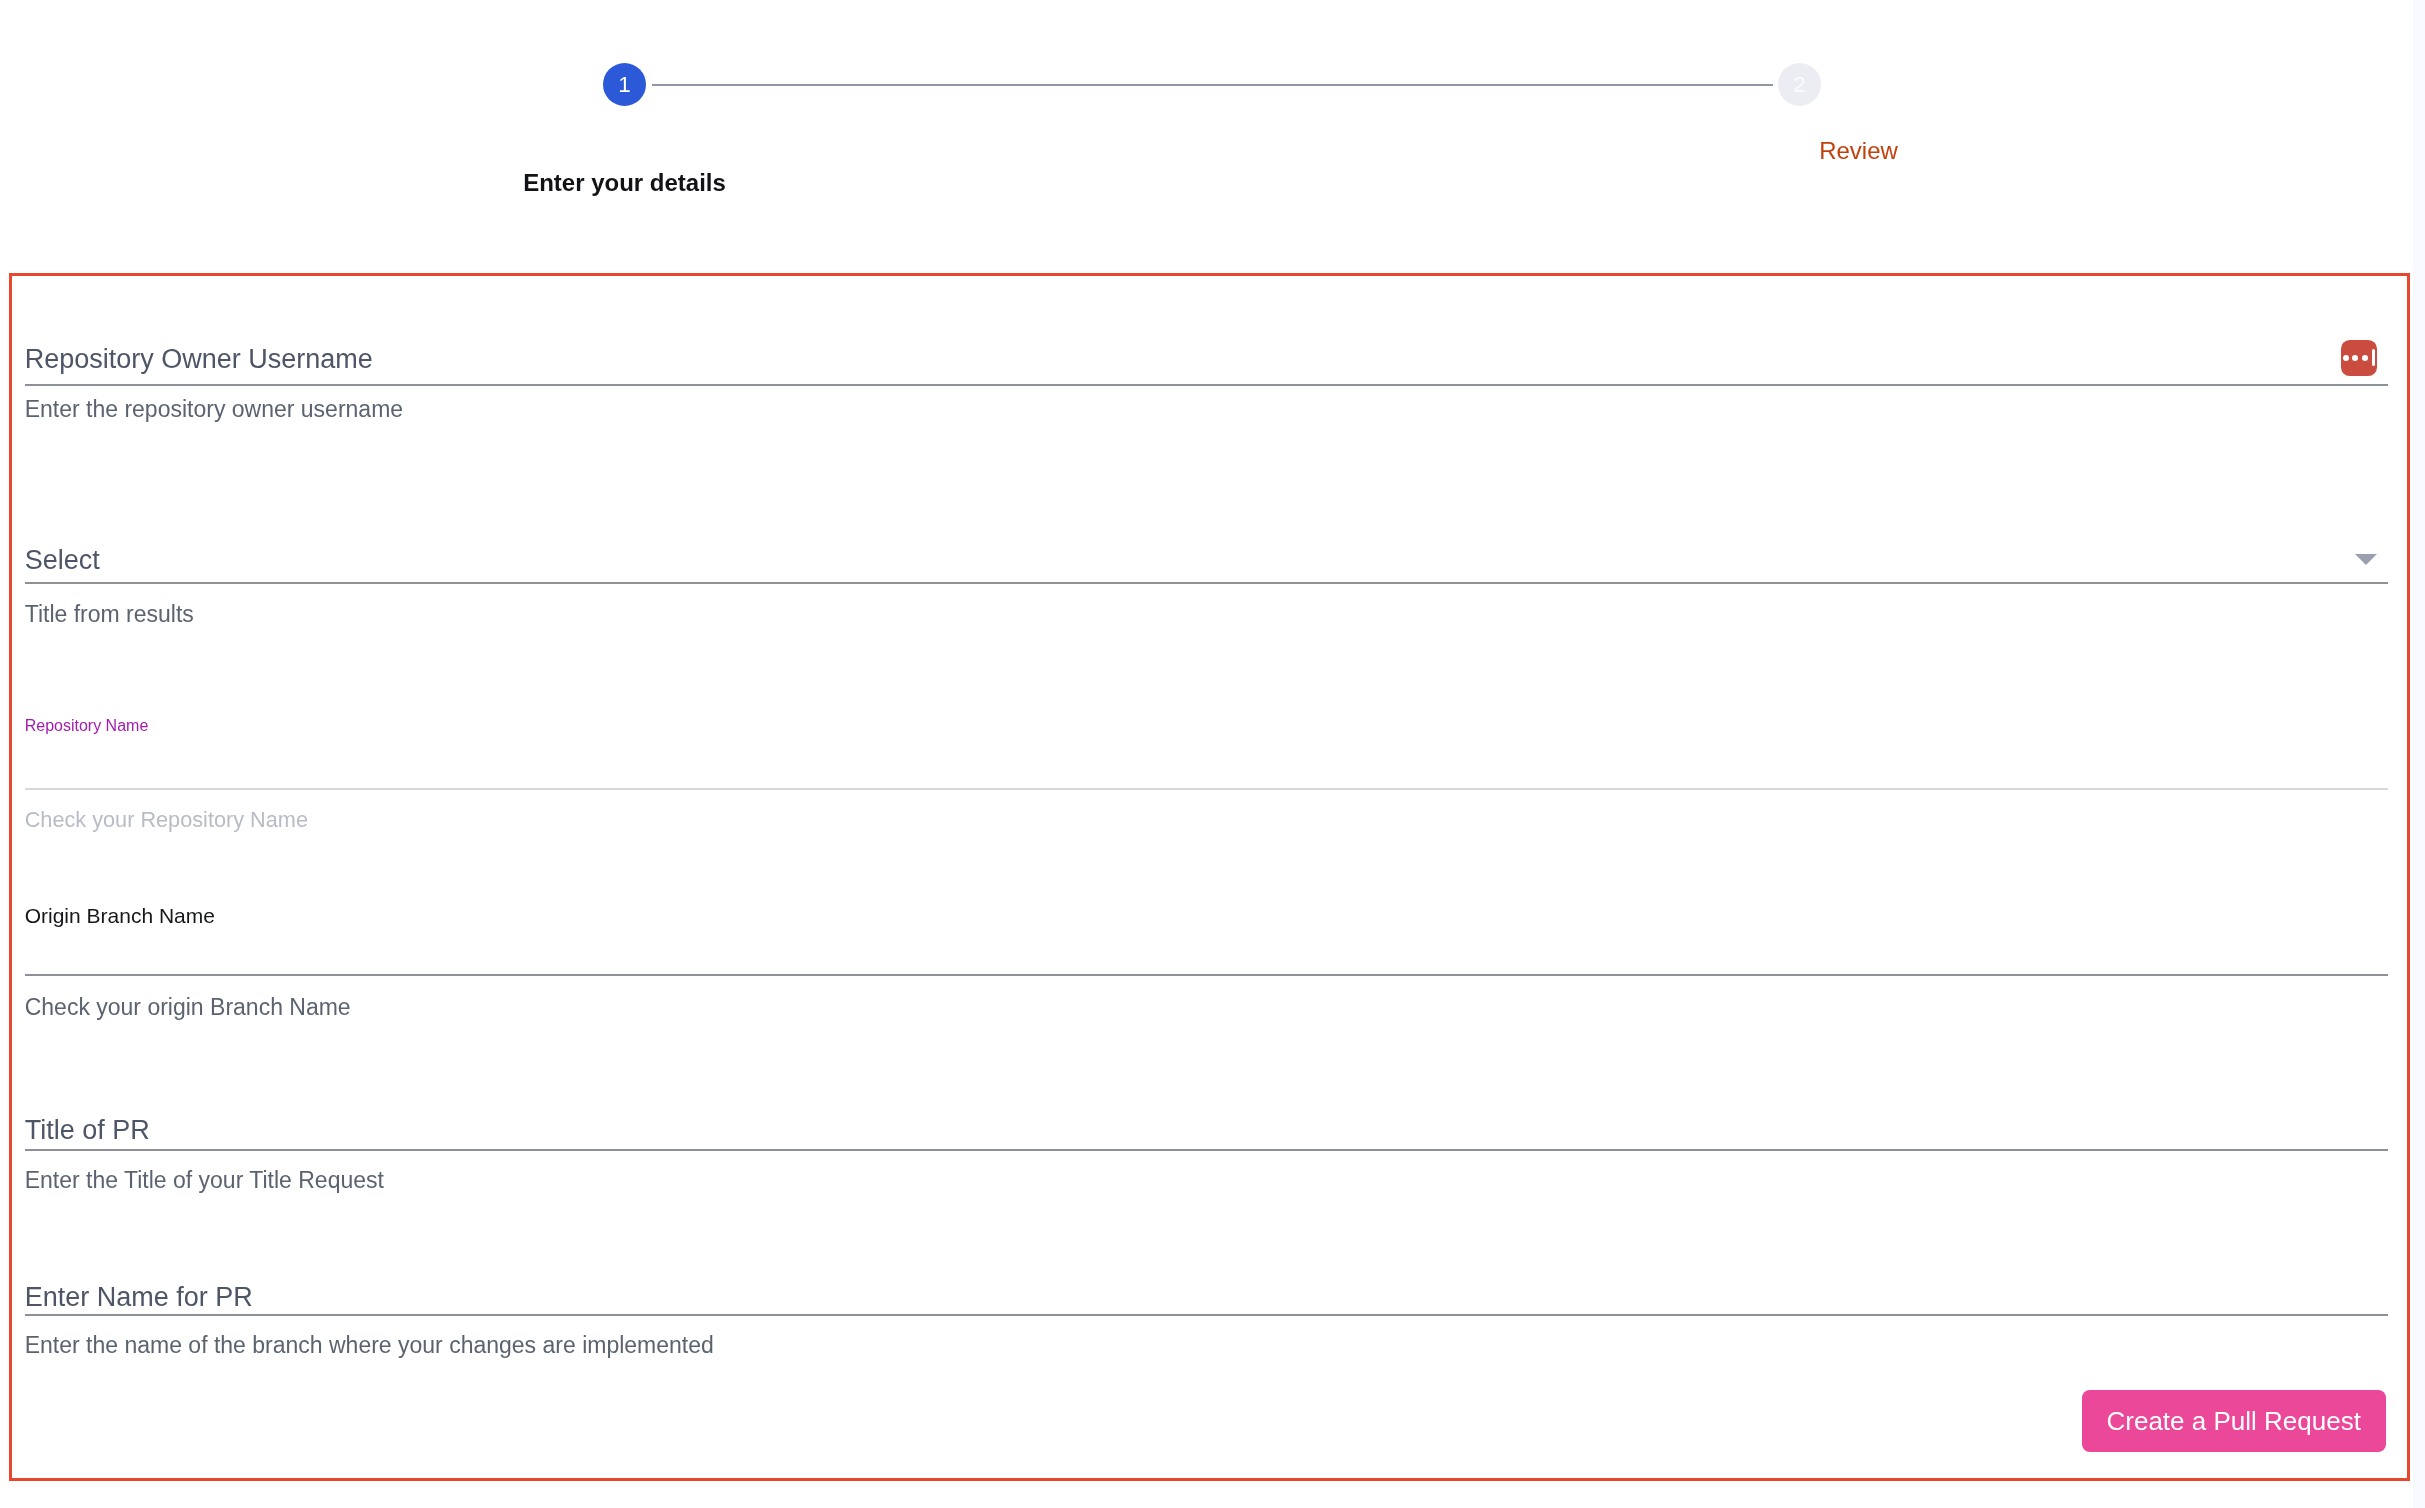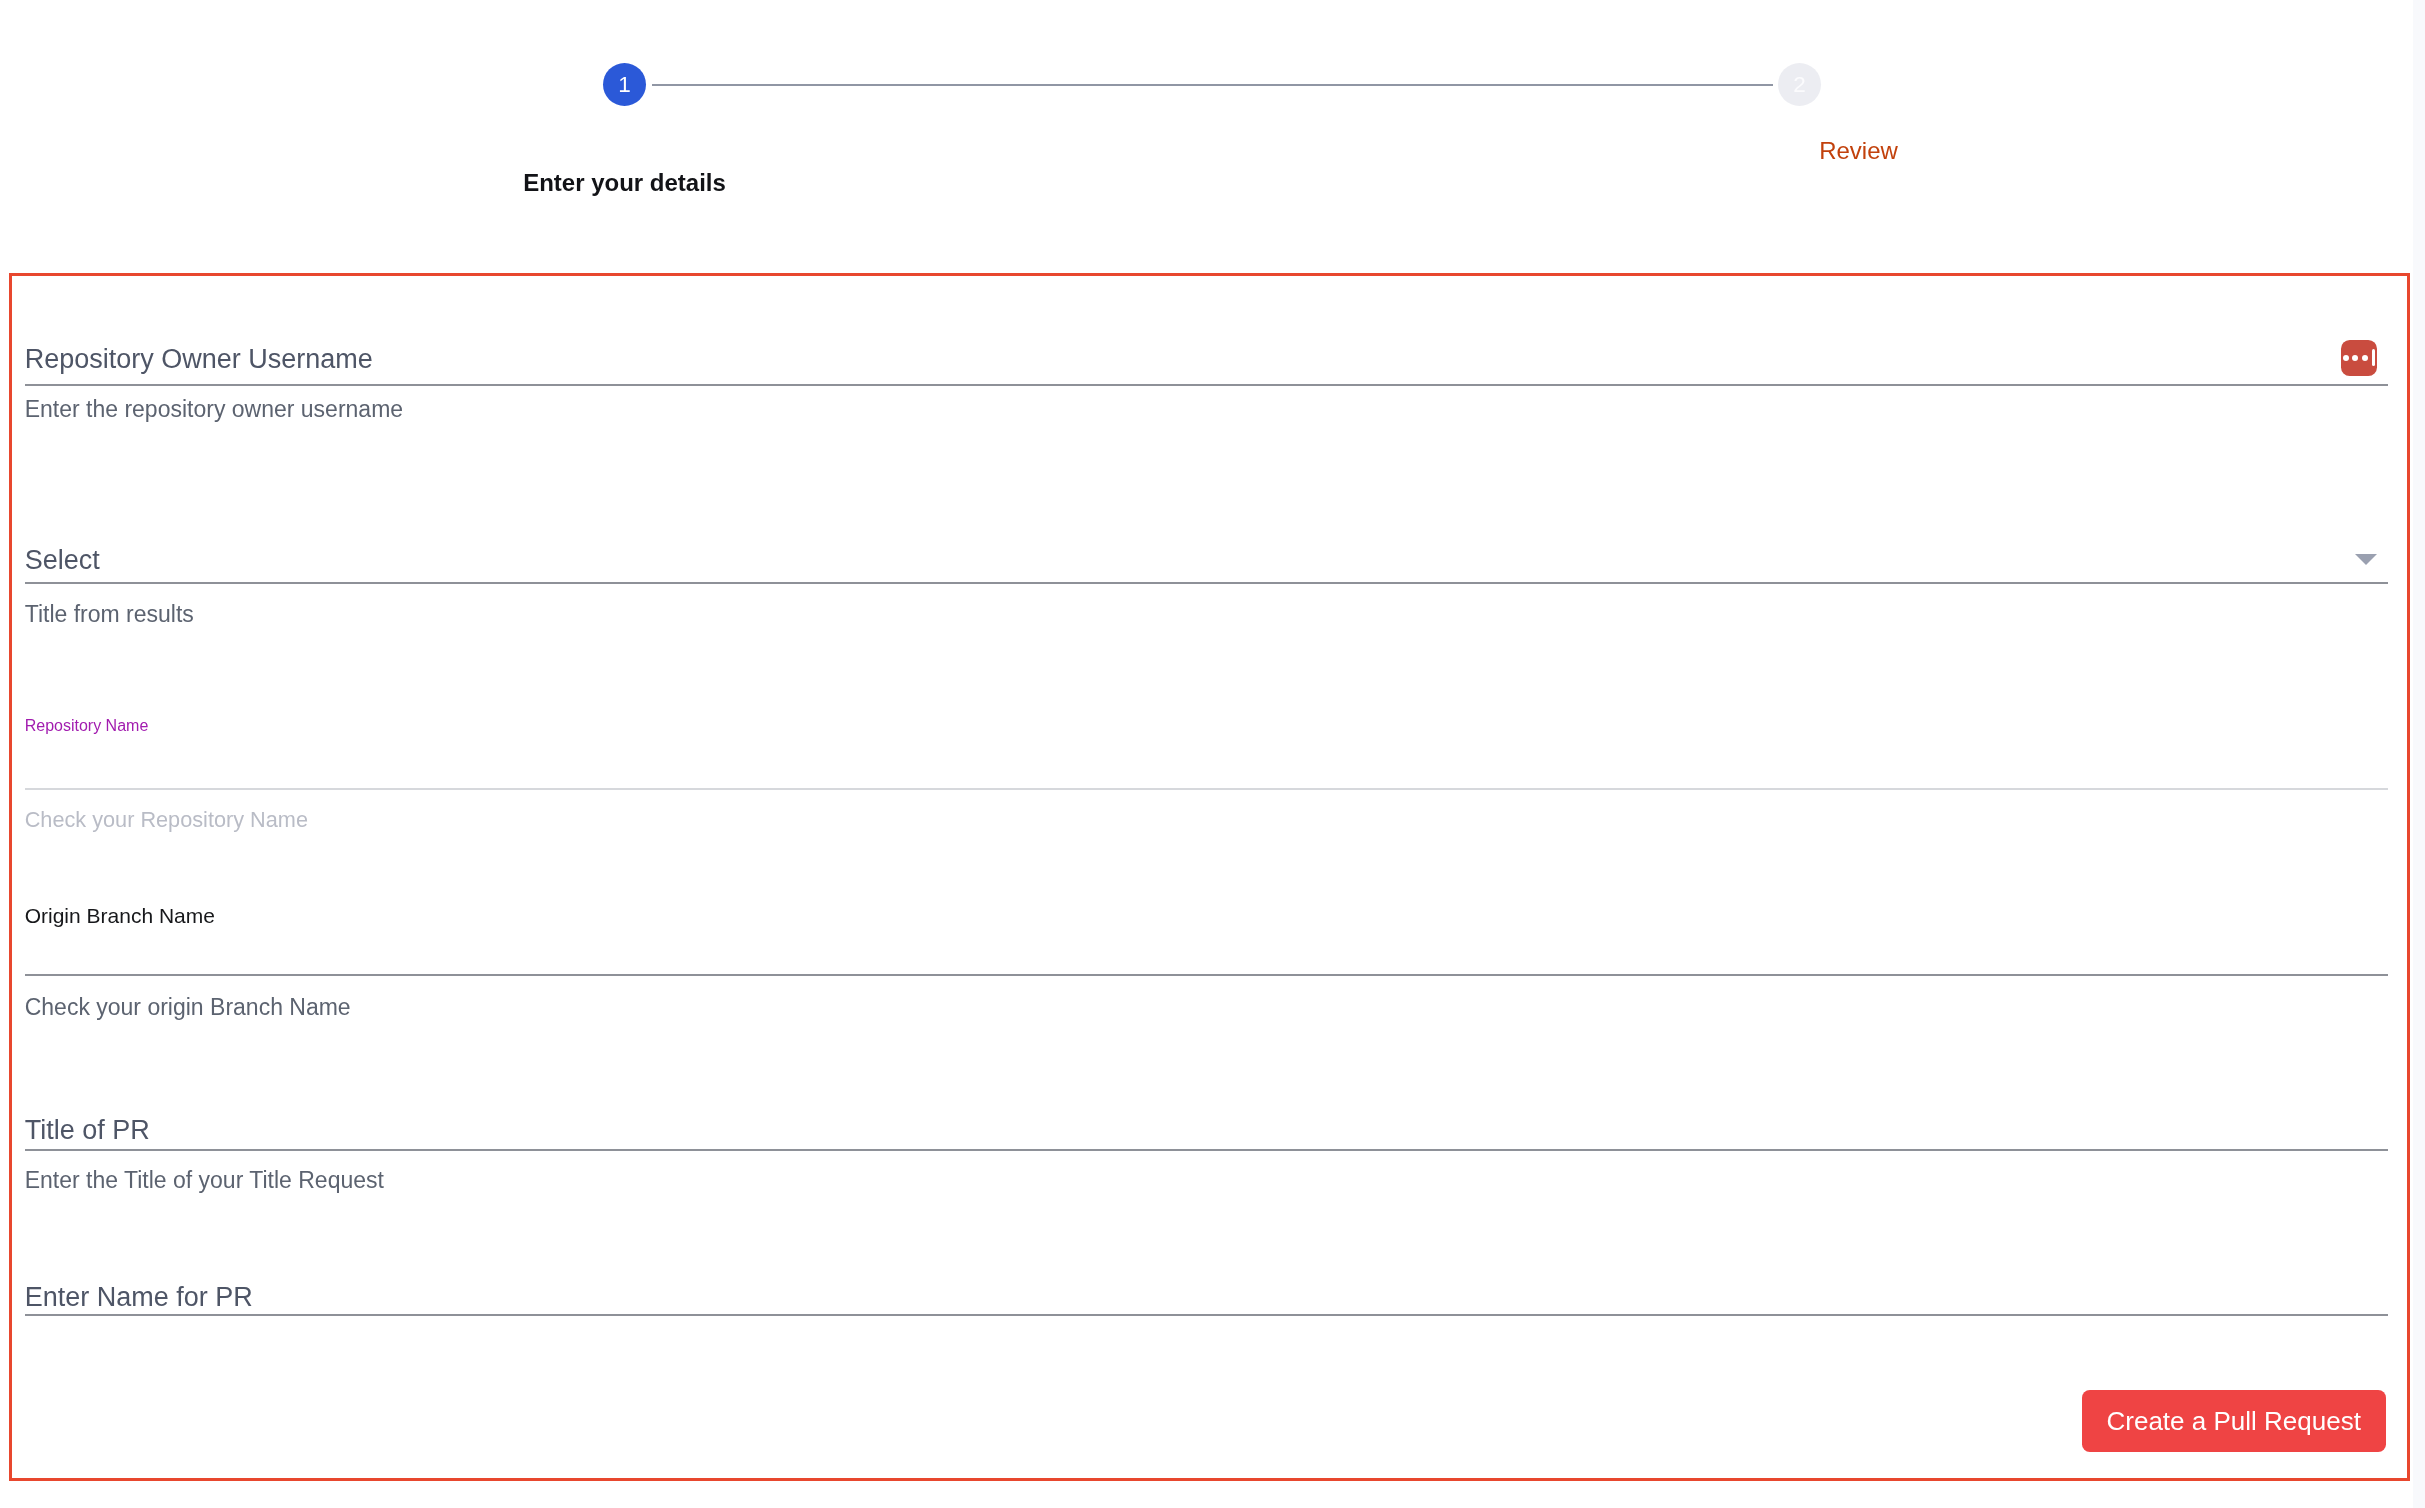--- a/index.html
+++ b/index.html
@@ -60,21 +60,21 @@
   .ext-icon .bar { width:2.6px; height:16.5px; background:#ffffff; border-radius:1.7px; margin-left:0.9px; }
   
   .chevron {
     left:2343px; top:244px; width:0; height:0;
     border-left:11.3px solid transparent;
     border-right:11.3px solid transparent;
     border-top:11.3px solid #9aa0b0;
   }
   .submit-btn {
     position:absolute; left:2070px; top:1114px; width:304px; height:62px;
-    background:#ef4444; color:#ffffff; border:none; border-radius:7.8px;
+    background:#ec4899; color:#ffffff; border:none; border-radius:7.8px;
     font-size:26px; font-family:"Liberation Sans", sans-serif;
     display:flex; align-items:center; justify-content:center;
     cursor:pointer;
   }
 </style>
 </head>
 <body>
 
 <div class="page">
 
@@ -116,20 +116,21 @@
     <div class="abs" style="left:13px; top:620px; width:2363px; height:42px;"></div>
     <div class="abs underline" style="top:664px;"></div>
     <div class="abs helper" style="left:13px; top:684px;">Check your origin Branch Name</div>
 
     <div class="abs field-big" style="left:13px; top:805px;">Title of PR</div>
     <div class="abs underline" style="top:839px;"></div>
     <div class="abs helper" style="left:13px; top:857px;">Enter the Title of your Title Request</div>
 
     <div class="abs field-big" style="left:13px; top:972px;">Enter Name for PR</div>
     <div class="abs underline" style="top:1004px;"></div>
+    <div class="abs helper" style="left:13px; top:1022px;">Enter the name of the branch where your changes are implemented</div>
 
     <button class="submit-btn">Create a Pull Request</button>
   </div>
 
   <div class="scroll-strip"></div>
 
 </div>
 
 
 </body></html>

